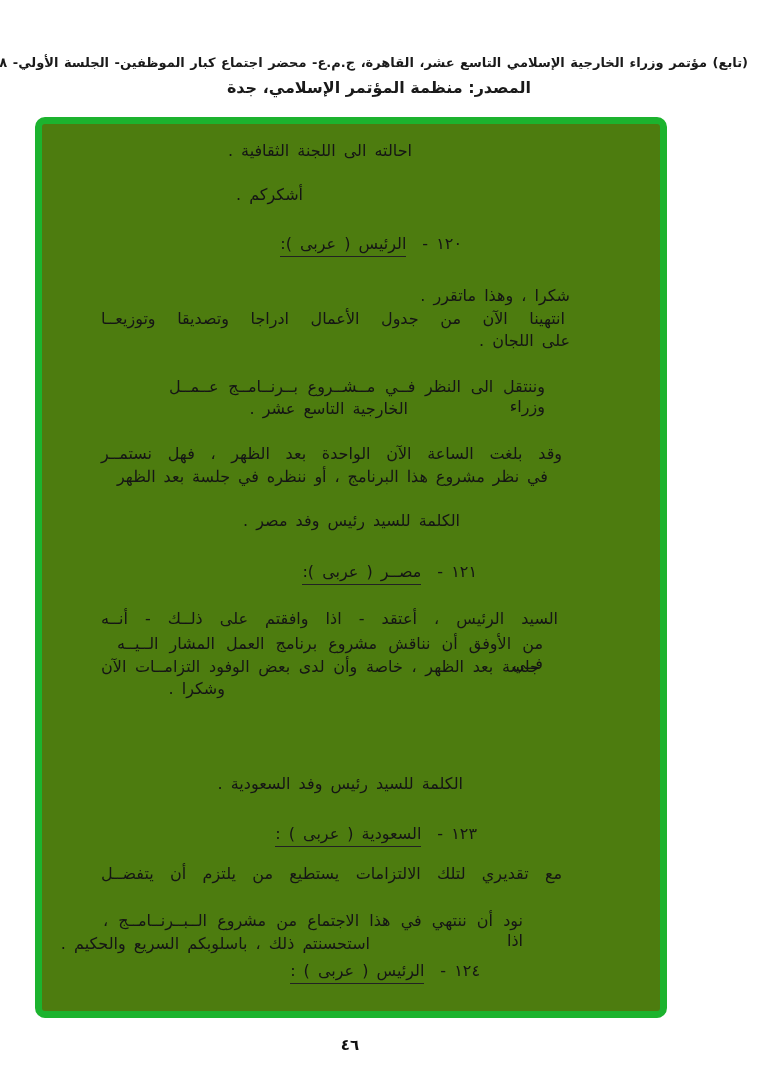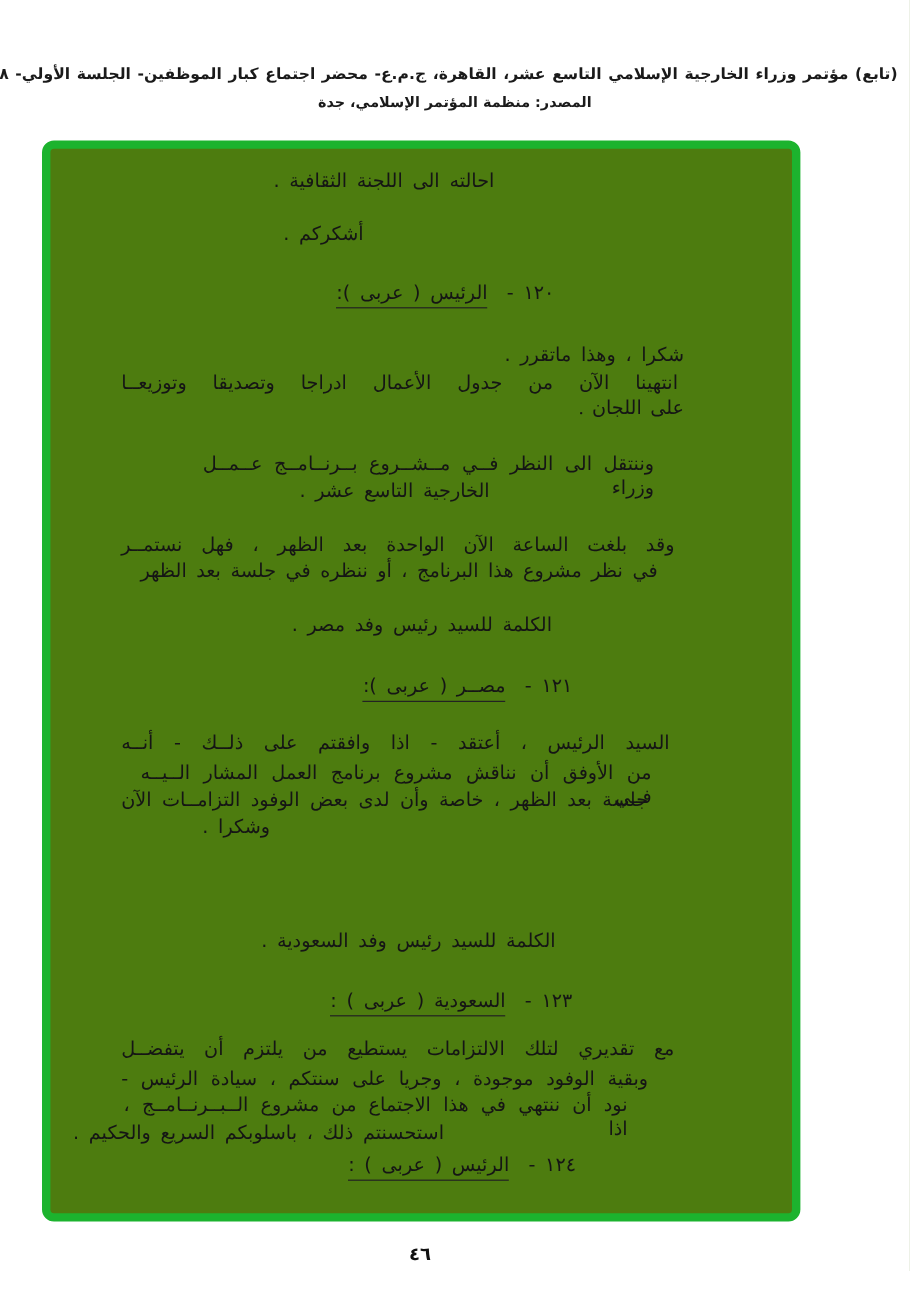--- a/index.html
+++ b/index.html
@@ -22,21 +22,21 @@
     direction: rtl;
   }
   .doc-header .h1 {
     font-size: 13px;
     font-weight: bold;
     letter-spacing: 0;
     word-spacing: 1px;
     white-space: nowrap;
   }
   .doc-header .h2 {
-    font-size: 12px;
+    font-size: 16px;
     font-weight: bold;
     margin-top: 8px;
   }
   
   .green-box {
     position: absolute;
     left: 35px;
     top: 117px;
     width: 618px;
     height: 887px;
@@ -89,35 +89,34 @@
     <div class="h1">(تابع) مؤتمر وزراء الخارجية الإسلامي التاسع عشر، القاهرة، ج.م.ع- محضر اجتماع كبار الموظفين- الجلسة الأولي- ٢٨ يوليه ١٩٩٠</div>
     <div class="h2">المصدر: منظمة المؤتمر الإسلامي، جدة</div>
   </div>
 
   <div class="green-box" id="frame">
       <div class="line" style="top: 17px; right: 248px;">احالته الى اللجنة الثقافية .</div>
       <div class="line" style="top: 61px; right: 357px;">أشكركم .</div>
       <div class="line heading" style="top: 110px; right: 198px;"><span class="num">١٢٠ -</span><span class="title">الرئيس ( عربى ):</span></div>
       <div class="line" style="top: 162px; right: 90px;">شكرا ، وهذا ماتقرر .</div>
       <div class="line justify" style="top: 185px; right: 95px; left: 20px;">انتهينا الآن من جدول الأعمال ادراجا وتصديقا وتوزيعــا</div>
-      <div class="line" style="top: 207px; right: 90px; font-family: Liberation Serif, serif;">على اللجان .</div>
+      <div class="line" style="top: 207px; right: 90px;">على اللجان .</div>
       <div class="line justify" style="top: 253px; right: 115px; left: 88px;">وننتقل الى النظر فــي مــشــروع بــرنــامــج عــمــل وزراء</div>
       <div class="line" style="top: 275px; right: 252px;">الخارجية التاسع عشر .</div>
       <div class="line justify" style="top: 320px; right: 98px; left: 20px;">وقد بلغت الساعة الآن الواحدة بعد الظهر ، فهل نستمــر</div>
       <div class="line justify" style="top: 343px; right: 112px; left: 36px; font-family: Liberation Serif, serif;">في نظر مشروع هذا البرنامج ، أو ننظره في جلسة بعد الظهر</div>
       <div class="line" style="top: 387px; right: 200px;">الكلمة للسيد رئيس وفد مصر .</div>
       <div class="line heading" style="top: 438px; right: 183px;"><span class="num">١٢١ -</span><span class="title">مصــر ( عربى ):</span></div>
       <div class="line justify" style="top: 485px; right: 102px; left: 20px;">السيد الرئيس ، أعتقد - اذا وافقتم على ذلــك - أنــه</div>
       <div class="line justify" style="top: 510px; right: 117px; left: 36px;">من الأوفق أن نناقش مشروع برنامج العمل المشار الــيــه فــي</div>
       <div class="line justify" style="top: 533px; right: 120px; left: 20px;">جلسة بعد الظهر ، خاصة وأن لدى بعض الوفود التزامــات الآن</div>
       <div class="line" style="top: 555px; right: 435px;">وشكرا .</div>
       <div class="line" style="top: 650px; right: 197px;">الكلمة للسيد رئيس وفد السعودية .</div>
       <div class="line heading" style="top: 700px; right: 183px;"><span class="num">١٢٣ -</span><span class="title">السعودية ( عربى ) :</span></div>
       <div class="line justify" style="top: 740px; right: 98px; left: 20px;">مع تقديري لتلك الالتزامات يستطيع من يلتزم أن يتفضــل</div>
-      <div class="line justify" style="top: 765px; right: 120px; left: 20px;">وبقية الوفود موجودة ، وجريا على سنتكم ، سيادة الرئيس -</div>
       <div class="line" style="top: 810px; right: 290px;">استحسنتم ذلك ، باسلوبكم السريع والحكيم .</div>
       <div class="line justify" style="top: 787px; right: 137px; left: 22px;">نود أن ننتهي في هذا الاجتماع من مشروع الــبــرنــامــج ، اذا</div>
       <div class="line heading" style="top: 837px; right: 180px;"><span class="num">١٢٤ -</span><span class="title">الرئيس ( عربى ) :</span></div>
     </div>
 
   <div class="page-number">٤٦</div>
 
 </div>
 
 </body></html>

